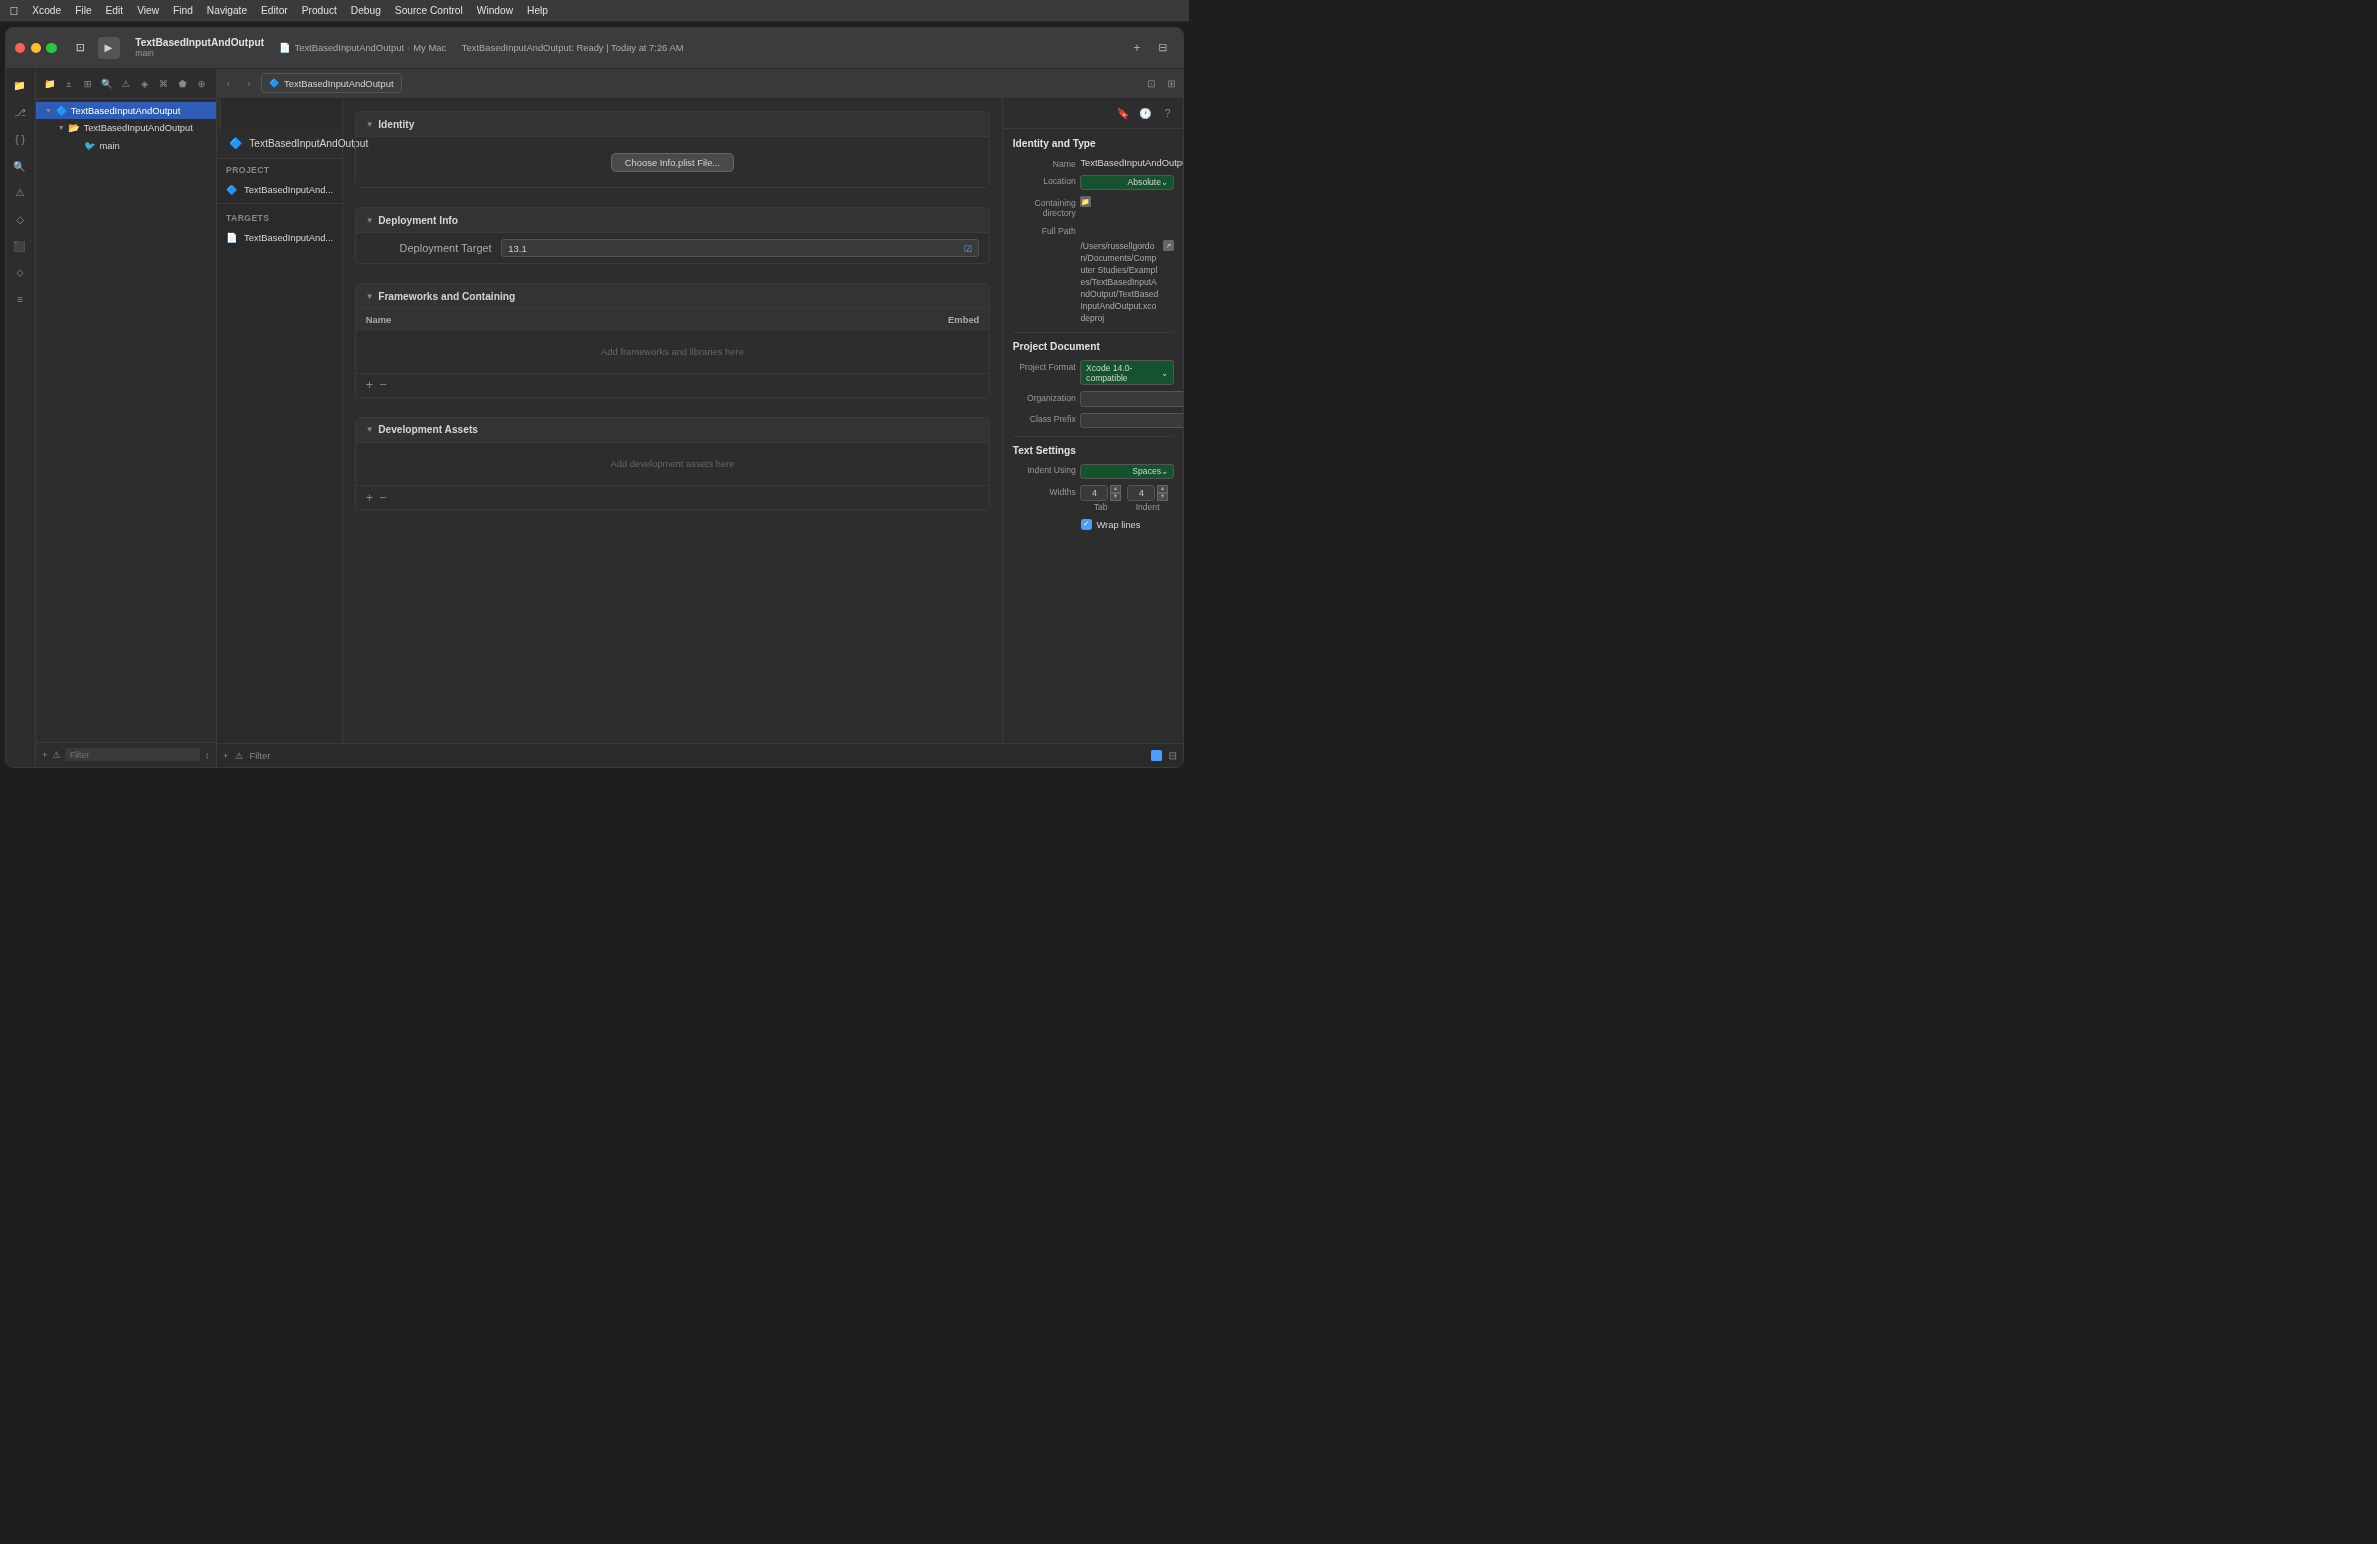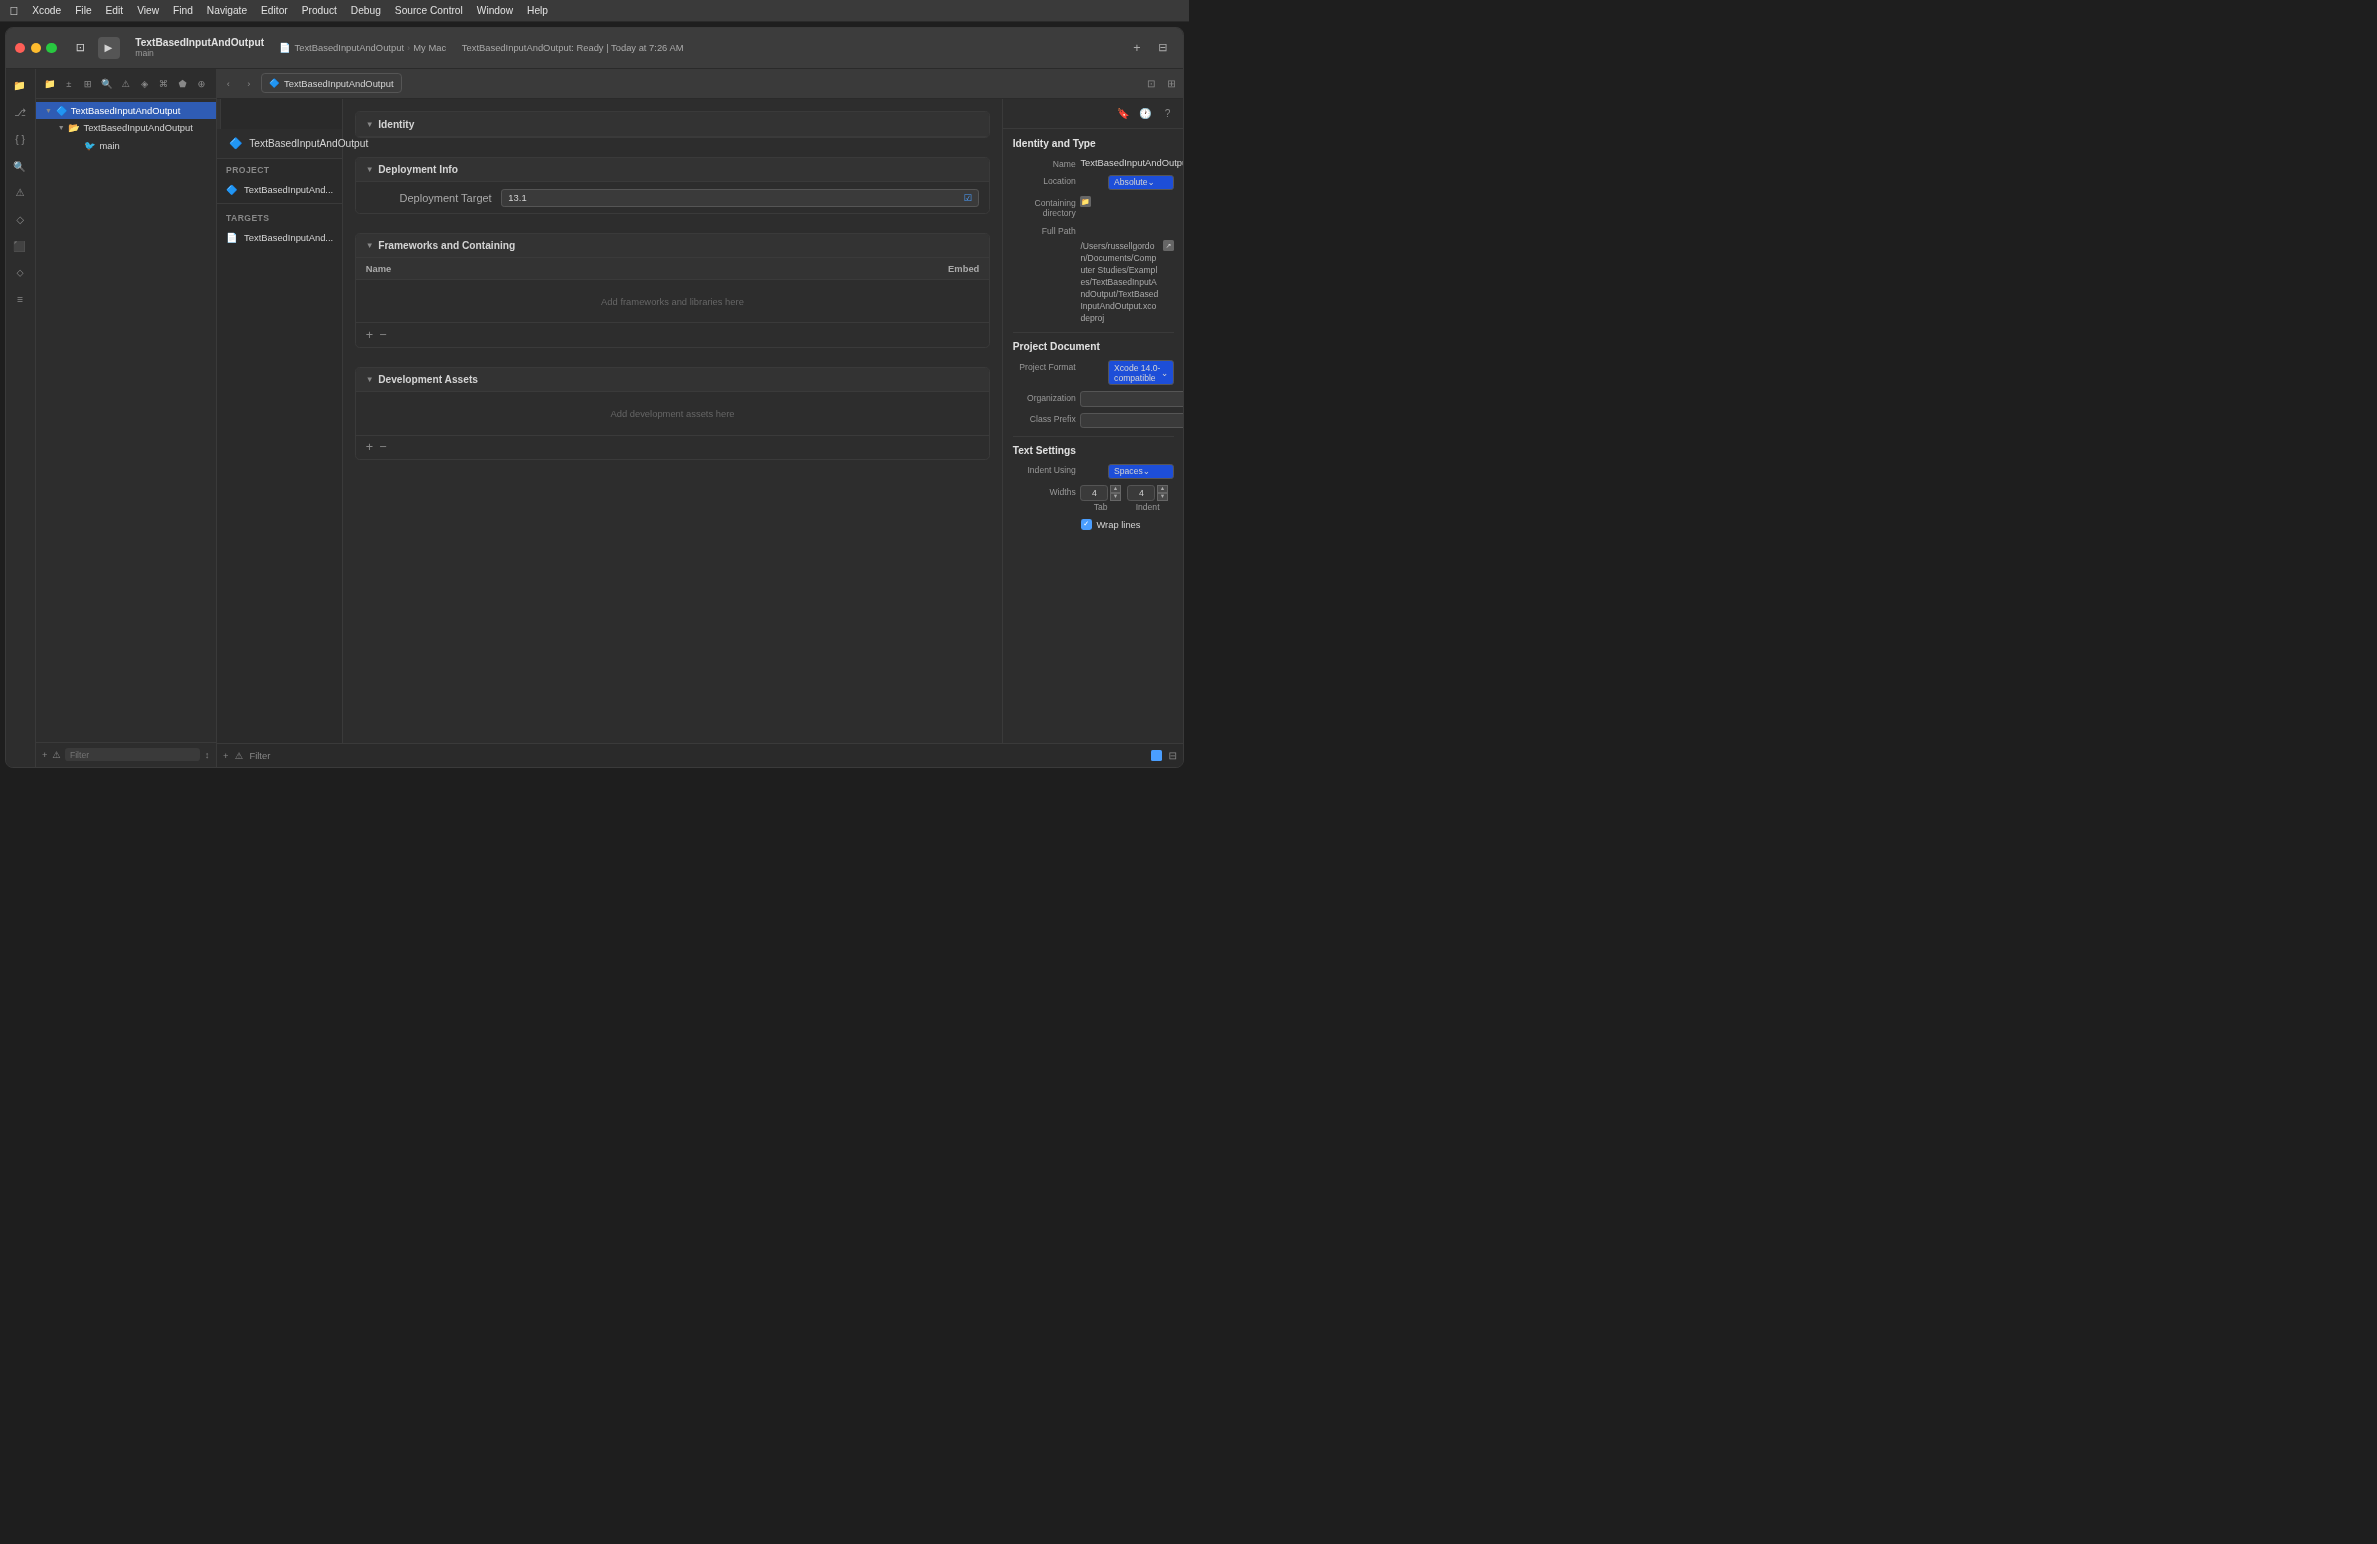--- a/index.html
+++ b/index.html
@@ -475,31 +475,30 @@
       flex-shrink: 0;
       padding-top: 1.6px;
     }
     .inspector-value {
       flex: 1;
       font-size: 9.4px;
       color: #d4d4d4;
     }
     .inspector-select {
       flex: 1;
-      background: #1d4ed8;
+      background: #14532d;
       border: 0.8px solid #555;
       border-radius: 3.1px;
       color: #d4d4d4;
       padding: 1.6px 4.7px;
       font-size: 8.6px;
       display: flex;
       align-items: center;
-      justify-content: flex-start;
-      cursor: pointer;
-      margin-left: 28px;
+      justify-content: flex-end;
+      cursor: pointer;
     }
     .inspector-full-path {
       font-size: 8.6px;
       color: #aaa;
       word-break: break-all;
       line-height: 1.4;
     }
     .inspector-path-icon {
       width: 11px; height: 11px;
       background: #666;
@@ -722,20 +721,23 @@
         <div class="settings-editor">
 
 
           <div class="settings-content">
 
             <div class="section">
               <div class="section-header">
                 <span class="section-chevron">▼</span>
                 <span>Identity</span>
               </div>
+              <div class="section-centered">
+                <button class="choose-plist-btn">Choose Info.plist File...</button>
+              </div>
             </div>
 
             <div class="section">
               <div class="section-header">
                 <span class="section-chevron">▼</span>
                 <span>Deployment Info</span>
               </div>
               <div class="deployment-row">
                 <span class="deployment-label">Deployment Target</span>
                 <div class="deployment-select">

